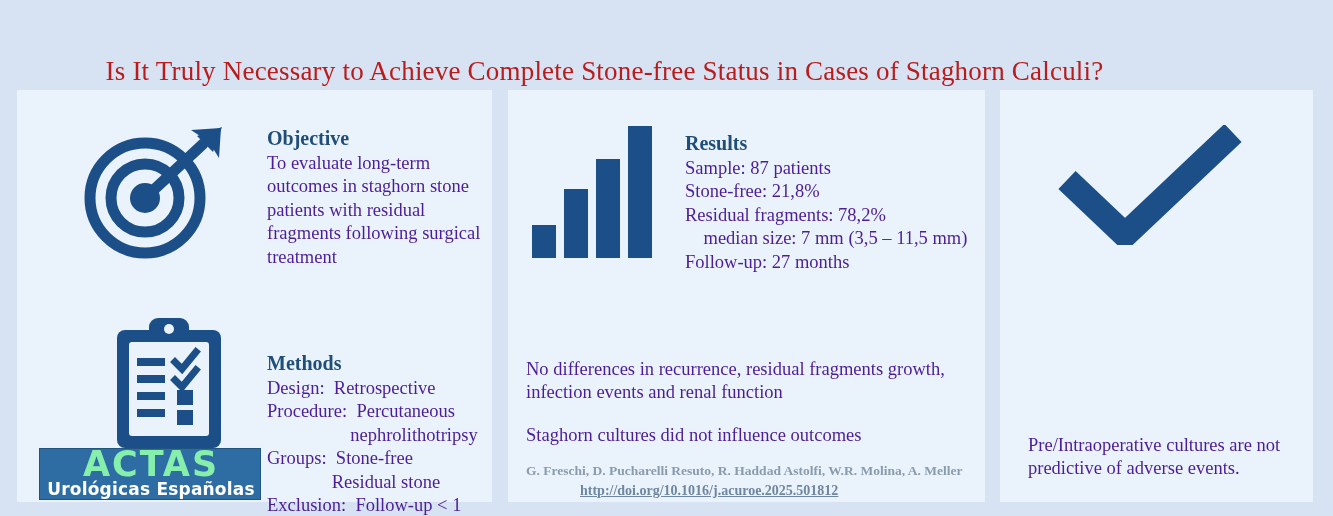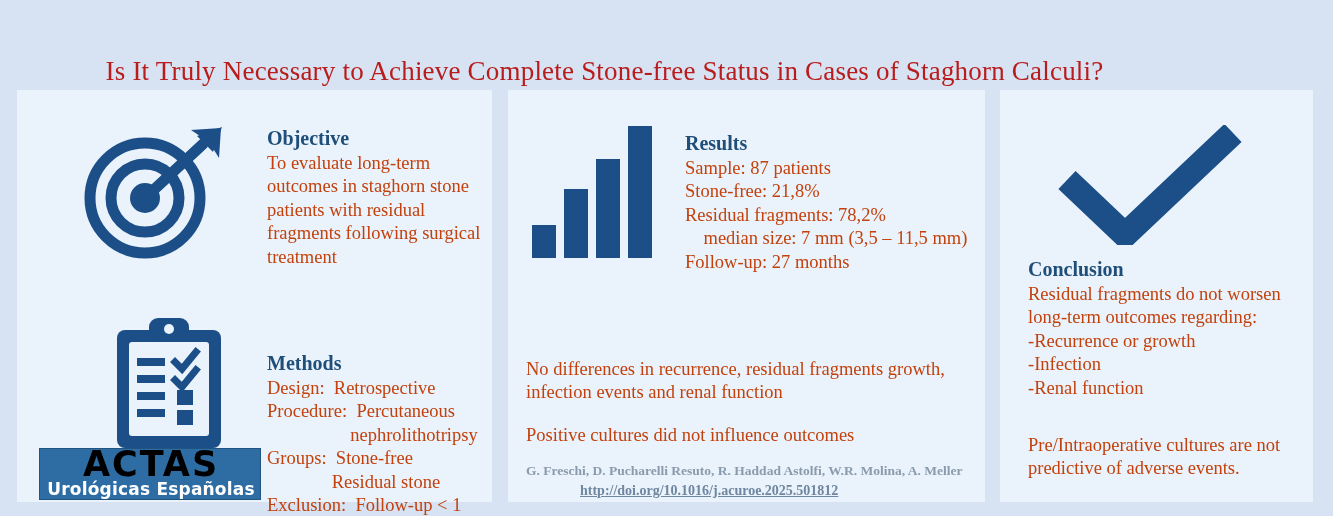--- a/index.html
+++ b/index.html
@@ -51,21 +51,21 @@
     font-family: "Liberation Serif", serif;
     font-weight: bold;
     font-size: 20px;
     color: #1f4e79;
     margin: 0 0 1px 0;
     line-height: 1.18;
   }
   .body-text {
     font-family: "Liberation Serif", serif;
     font-size: 18.5px;
-    color: #c2410c;
+    color: #4c1d95;
     line-height: 1.27;
     margin: 0;
     white-space: pre-wrap;
   }
 
   
   .objective-row {
     position: absolute;
     left: 0;
     top: 20px;
@@ -122,21 +122,21 @@
   .actas-word {
     position: absolute;
     left: 6px;
     top: -5px;
     width: 210px;
     text-align: center;
     font-family: "DejaVu Sans", sans-serif;
     font-weight: bold;
     font-size: 35px;
     letter-spacing: 2px;
-    color: #000000;
+    color: #86efac;
   }
   .actas-sub {
     position: absolute;
     left: 0;
     top: 30px;
     width: 222px;
     text-align: center;
     font-family: "DejaVu Sans", sans-serif;
     font-weight: bold;
     font-size: 17px;
@@ -307,40 +307,33 @@
         <div class="body-text">Sample: 87 patients
 Stone-free: 21,8%
 Residual fragments: 78,2%
     median size: 7 mm (3,5 – 11,5 mm)
 Follow-up: 27 months</div>
       </div>
     </div>
 
     <div class="body-text mid-note1">No differences in recurrence, residual fragments growth,
 infection events and renal function</div>
-    <div class="body-text mid-note2">Positive cultures did not influence outcomes</div>
+    <div class="body-text mid-note2">Staghorn cultures did not influence outcomes</div>
 
     <div class="authors">
       <span>G. Freschi, D. Pucharelli Resuto, R. Haddad Astolfi, W.R. Molina, A. Meller</span>
       <a class="doi-link" href="#">http://doi.org/10.1016/j.acuroe.2025.501812</a>
     </div>
   </div>
 
   <div class="panel panel-right">
 
     <span class="icon-check-wrap">
       <svg viewBox="0 0 190 120" width="190" height="120" aria-hidden="true">
         <polyline points="12,55 70,110 178,8" fill="none" stroke="#1c4f88" stroke-width="25" stroke-linecap="butt" stroke-linejoin="miter"></polyline>
       </svg>
     </span>
 
-    <div class="conclusion-text">
-      <div class="heading">Conclusion</div>
-      <div class="body-text">Residual fragments do not worsen long-term outcomes regarding:
--Recurrence or growth
--Infection
--Renal function</div>
-    </div>
 
     <div class="body-text right-note">Pre/Intraoperative cultures are not predictive of adverse events.</div>
   </div>
 
 </div>
 
 </body></html>

